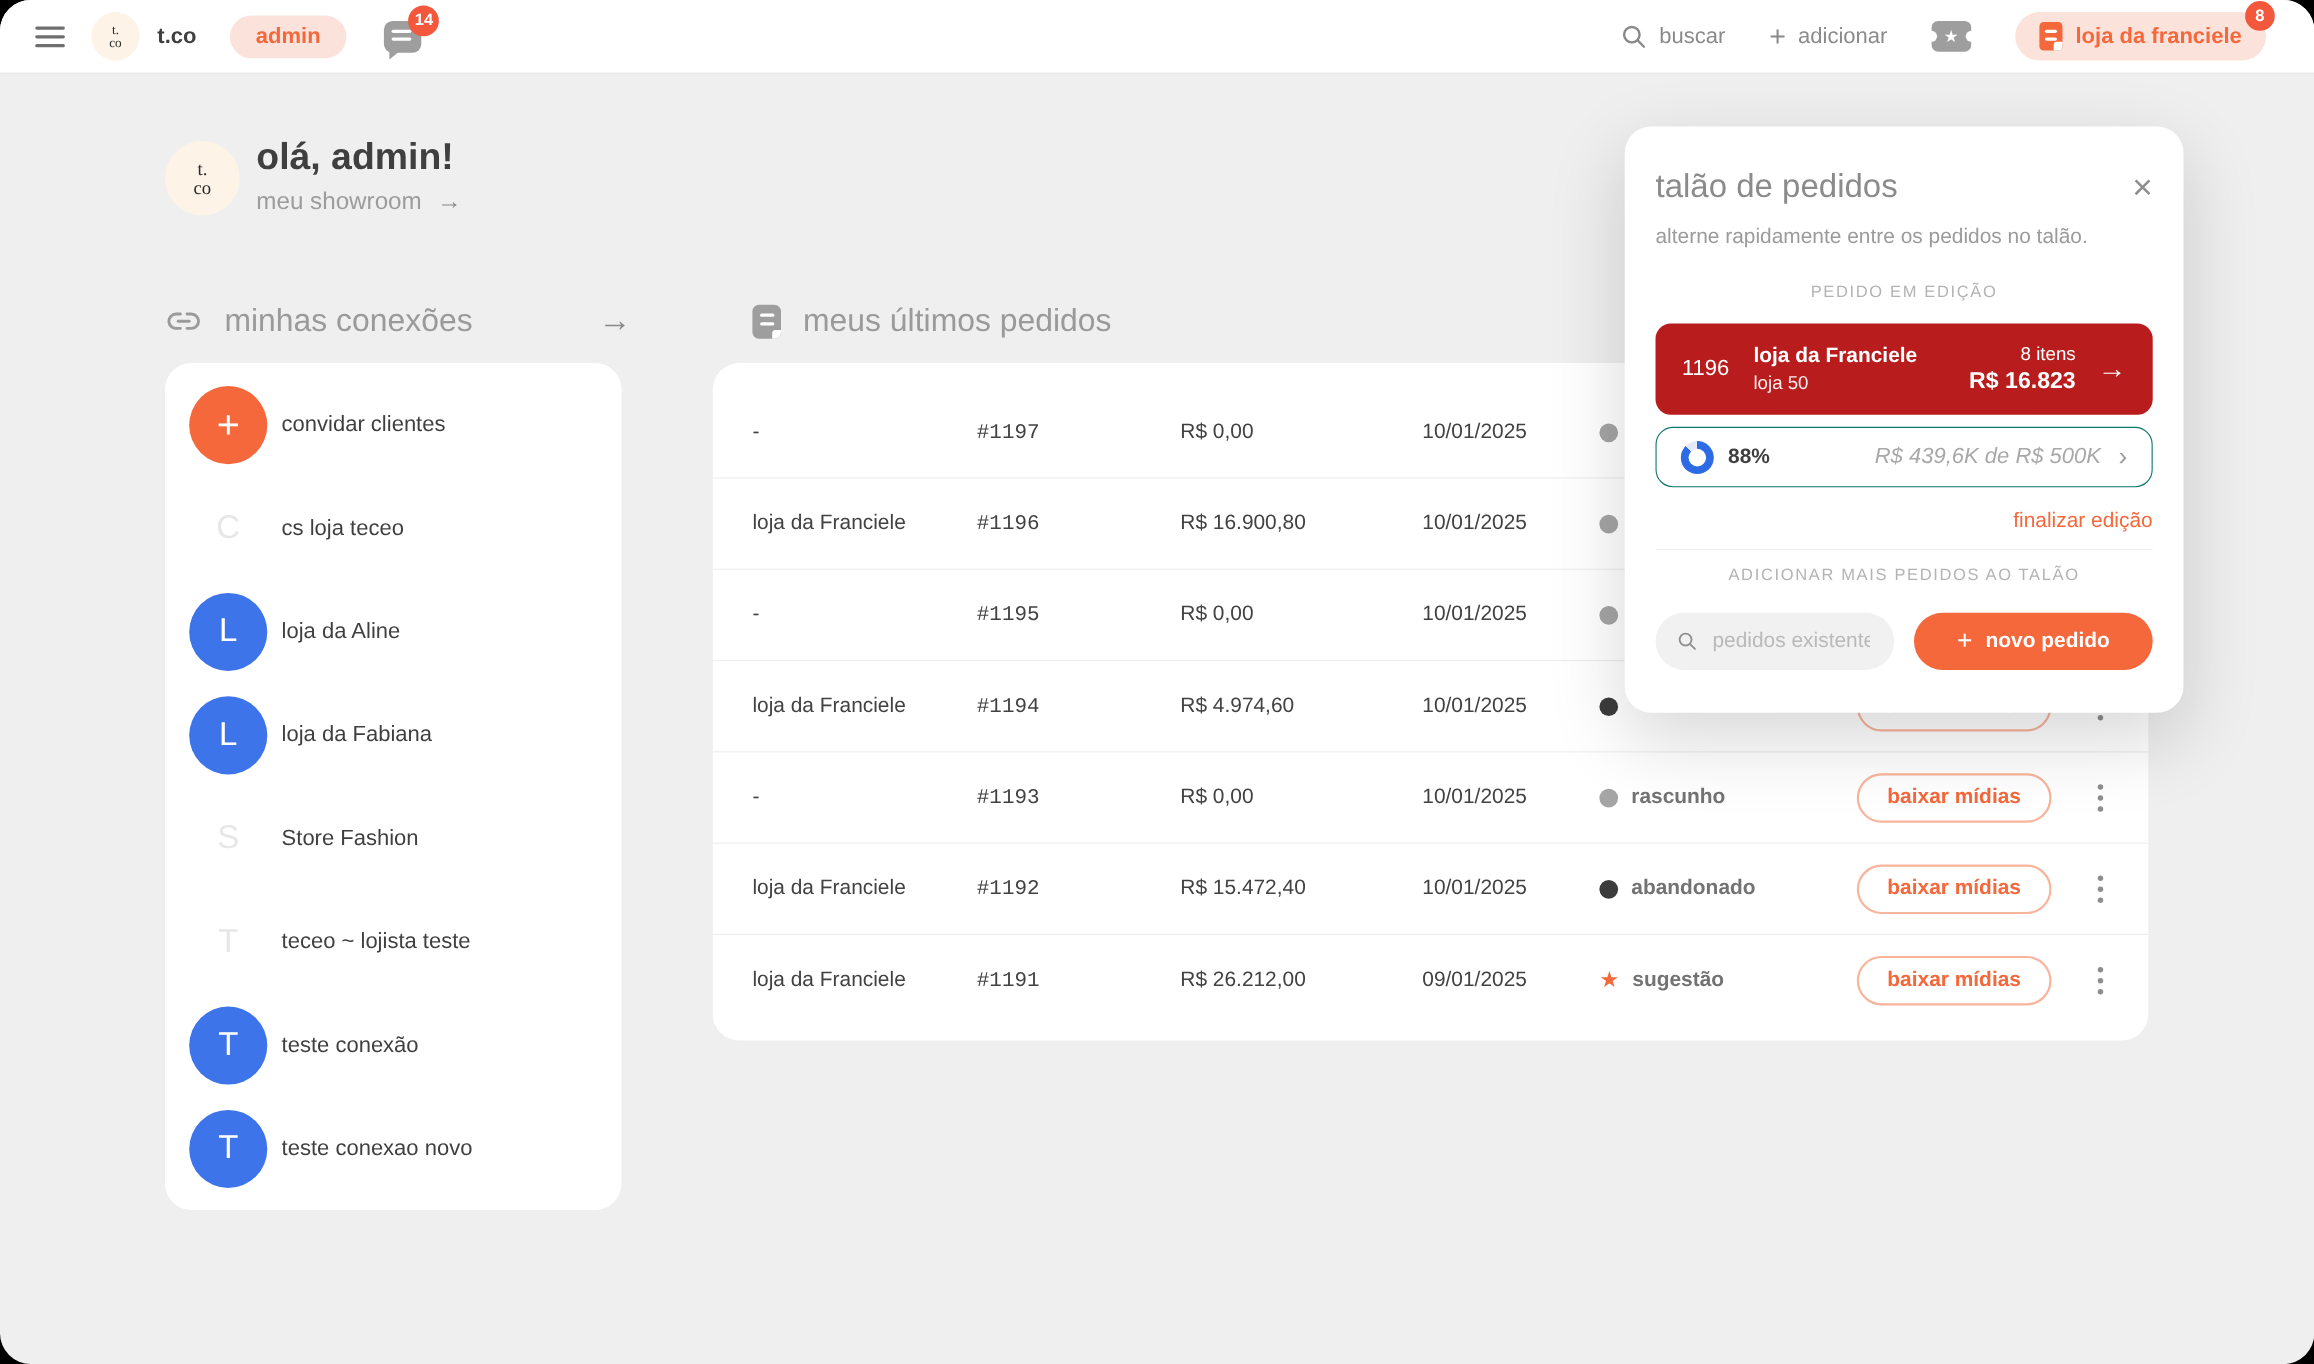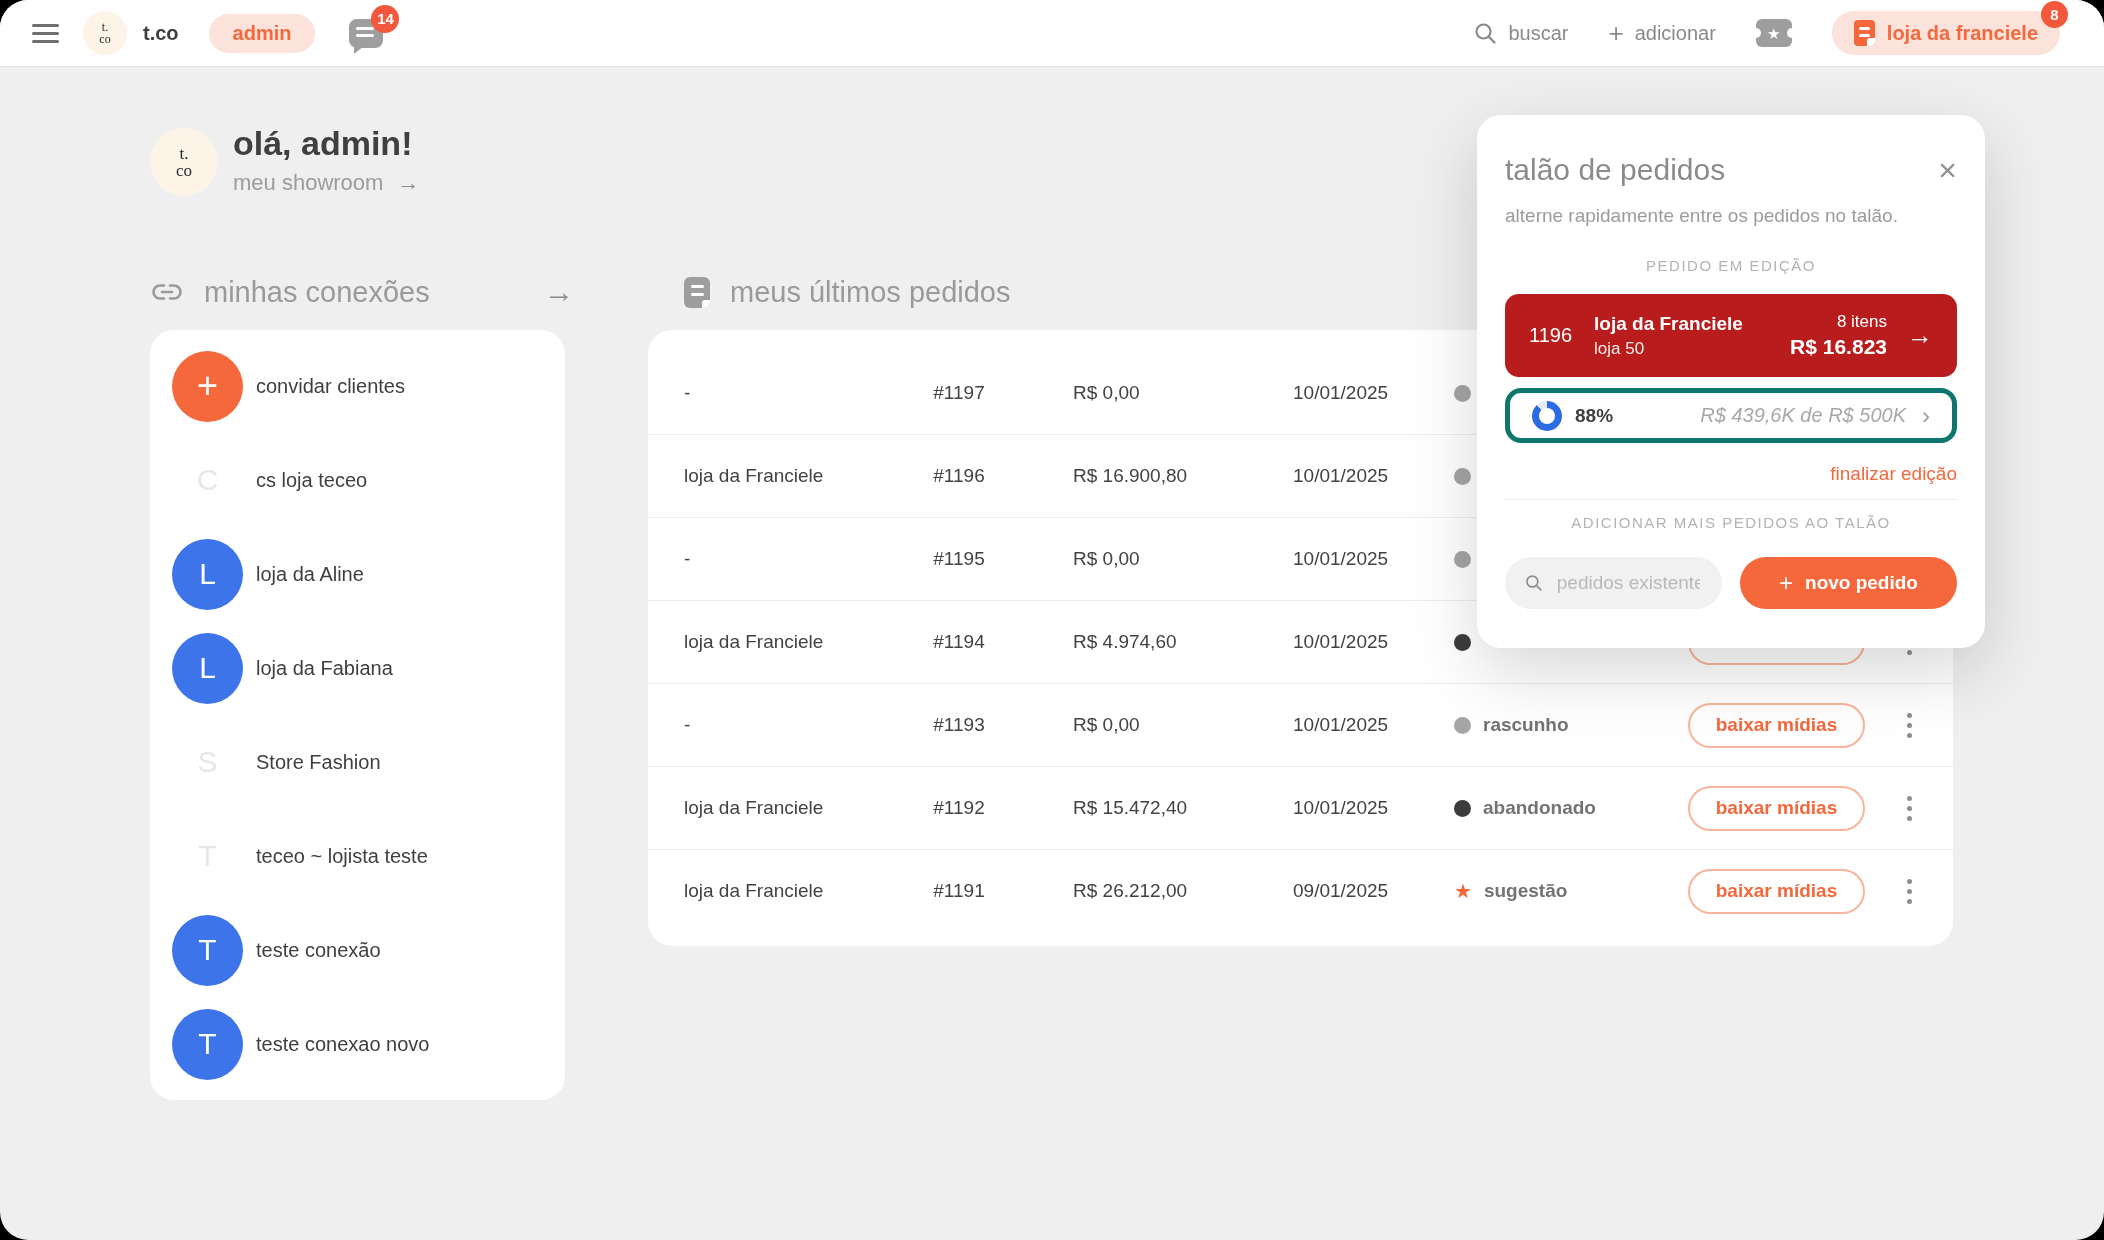--- a/index.html
+++ b/index.html
@@ -64,21 +64,21 @@
   .conn-avatar.action{background:#F4683C;color:#FFF;font-size:36px;font-weight:400;}
   .conn-avatar.blue{background:#3D74EA;color:#FFF;}
   .conn-avatar.ghost{background:transparent;color:#E7E7E7;}
   .conn-label{margin-left:13px;font-size:20px;font-weight:500;color:#3F3F3F;}
 
   
   .orders-card{position:absolute;left:648px;top:330px;width:1305px;height:616px;background:#FFF;border-radius:24px;padding:22px 0;box-sizing:border-box;z-index:4;}
   .order-row{height:82px;display:grid;grid-template-columns:204px 142px 263px 161px 234px 177px 1fr;align-items:center;padding-left:36px;cursor:pointer;}
   .order-row + .order-row{border-top:1px solid #EDEDED;}
   .o-col{font-size:19px;color:#424242;font-weight:500;}
-  .o-num{text-align:center;}
+  .o-num{text-align:left;font-family:Liberation Mono, monospace;}
   .o-val{padding-left:43px;}
   .o-status{display:flex;align-items:center;gap:12px;padding-left:0;}
   .status-dot{width:17px;height:17px;border-radius:50%;flex:none;}
   .status-dot.gray{background:#A5A5A5;}
   .status-dot.dark{background:#3C3C3C;}
   .status-star{color:#F4683C;font-size:20px;line-height:1;flex:none;}
   .status-label{font-size:19px;font-weight:700;color:#737373;}
   .media-btn{border:2px solid #F9B49C;background:#FFF;color:#F4683C;font-family:inherit;font-size:19px;font-weight:700;border-radius:24px;height:45px;width:177px;cursor:pointer;}
   .o-kebab{display:flex;justify-content:center;}
   .kebab{display:flex;flex-direction:column;gap:5px;cursor:pointer;padding:4px;}
@@ -94,21 +94,21 @@
   .popup-section.second{margin-top:14px;}
   .current-order{margin-top:20px;height:83px;background:#b91c1c;border-radius:14px;display:flex;align-items:center;padding:4px 24px;box-sizing:border-box;color:#FFF;cursor:pointer;}
   .co-number{font-size:20px;font-weight:500;}
   .co-names{margin-left:22px;display:flex;flex-direction:column;gap:4px;}
   .co-client{font-size:19px;font-weight:700;}
   .co-store{font-size:17px;opacity:.92;}
   .co-right{margin-left:auto;text-align:right;display:flex;flex-direction:column;gap:3px;}
   .co-items{font-size:17px;}
   .co-total{font-size:21px;font-weight:700;}
   .co-arrow{margin-left:20px;font-size:26px;}
-  .progress-pill{margin-top:11px;height:55px;border:5px solid #0f766e;border-radius:16px;display:flex;align-items:center;padding:0 22px;box-sizing:border-box;cursor:pointer;}
+  .progress-pill{margin-top:11px;height:55px;border:1px solid #0f766e;border-radius:16px;display:flex;align-items:center;padding:0 22px;box-sizing:border-box;cursor:pointer;}
   .ring{position:relative;width:30px;height:30px;border-radius:50%;background:conic-gradient(from 315deg,#E4EAF9 0deg 45deg,#2D6BE4 45deg 360deg);flex:none;}
   .ring::after{content:"";position:absolute;inset:7px;background:#FFF;border-radius:50%;}
   .progress-pct{margin-left:13px;font-size:19px;font-weight:700;color:#3F3F3F;}
   .progress-detail{margin-left:auto;font-size:20px;color:#A8A8A8;font-style:italic;}
   .chevron{margin-left:16px;font-size:24px;color:#9E9E9E;line-height:1;}
   .finish-link{margin-top:20px;text-align:right;font-size:19px;color:#F4683C;cursor:pointer;}
   .popup-divider{margin-top:14px;border-top:1px solid #EFEFEF;}
   .add-row{margin-top:26px;display:flex;gap:18px;}
   .search-box{flex:1;height:52px;background:#F1F1F1;border-radius:26px;display:flex;align-items:center;padding:0 20px;box-sizing:border-box;gap:12px;}
   .search-box input{border:none;outline:none;background:transparent;font-family:inherit;font-size:19px;color:#555;width:100%;}

